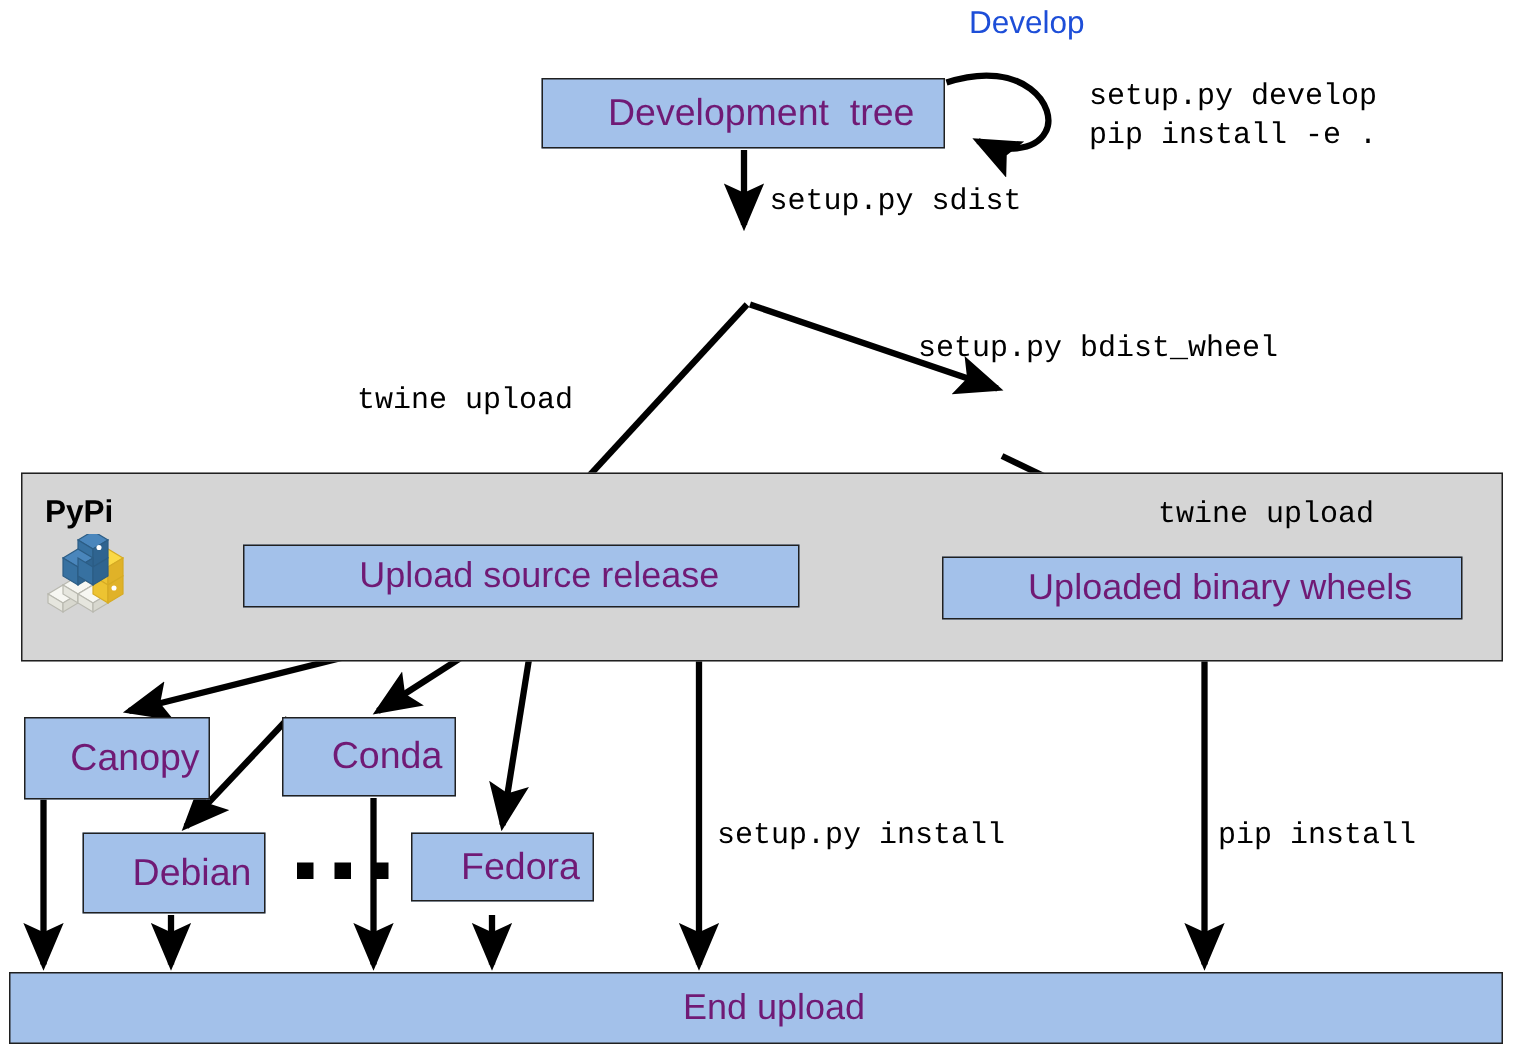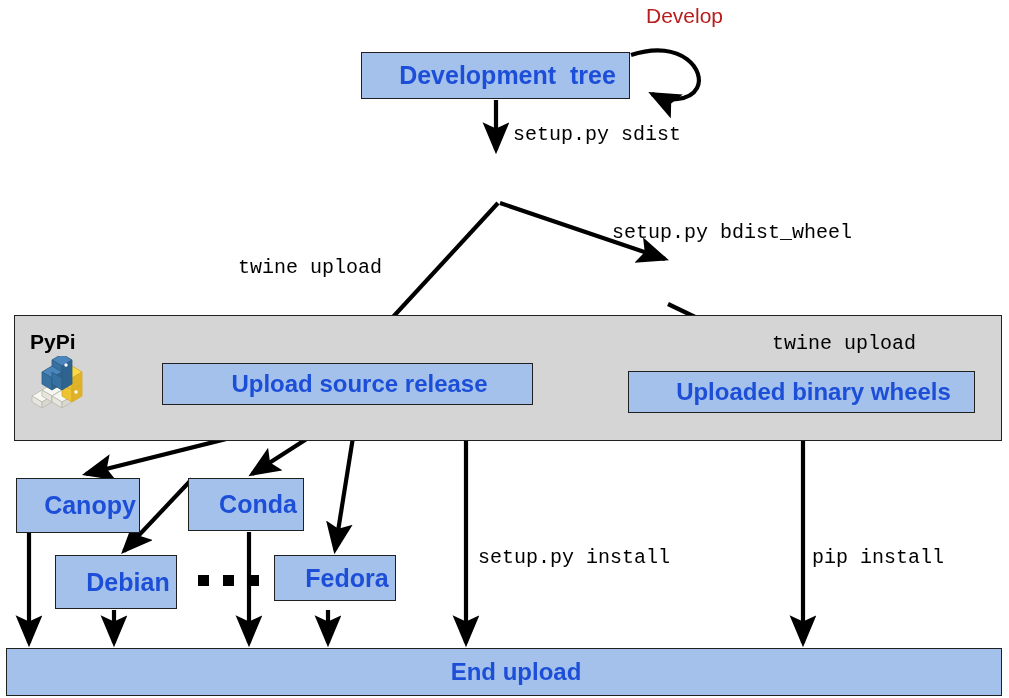--- a/index.html
+++ b/index.html
@@ -25,22 +25,22 @@
   }
   .node {
     position: absolute;
     box-sizing: border-box;
     background: #a3c1ea;
     border: 1.6px solid #202020;
     display: flex;
     align-items: center;
     justify-content: center;
     font-family: "Liberation Sans", sans-serif;
-    font-weight: bold;
-    color: #1d4ed8;
+    font-weight: normal;
+    color: #701a75;
     white-space: pre;
     line-height: 1;
     padding-left: 24px;
   }
   .container-box {
     position: absolute;
     box-sizing: border-box;
     background: #d5d5d5;
     border: 1.6px solid #202020;
   }
@@ -49,21 +49,21 @@
     font-family: "Liberation Mono", monospace;
     font-size: 20px;
     color: #000000;
     white-space: pre;
     line-height: 1.28;
   }
   .plain-label {
     position: absolute;
     font-family: "Liberation Sans", sans-serif;
     font-size: 21px;
-    color: #b91c1c;
+    color: #1d4ed8;
     white-space: pre;
   }
   .group-title {
     position: absolute;
     font-family: "Liberation Sans", sans-serif;
     font-weight: bold;
     font-size: 21px;
     color: #000000;
   }
   .ellipsis {
@@ -193,20 +193,22 @@
   <div class="node" style="left:6px; top:648px; width:996px; height:48px; font-size:24px;">End upload</div>
 
   <div class="ellipsis" style="left:198px; top:575px;">
     <i></i>
       <i></i>
       <i></i>
   </div>
 
   <div class="plain-label" style="left:646px; top:4px;">Develop</div>
 
+  <div class="edge-label" style="left:726px; top:52px;">setup.py develop
+pip install -e .</div>
 
   <div class="edge-label" style="left:513px; top:122px;">setup.py sdist</div>
 
   <div class="edge-label" style="left:612px; top:220px;">setup.py bdist_wheel</div>
 
   <div class="edge-label" style="left:238px; top:255px;">twine upload</div>
 
   <div class="edge-label" style="left:772px; top:331px;">twine upload</div>
 
   <div class="edge-label" style="left:478px; top:545px;">setup.py install</div>

